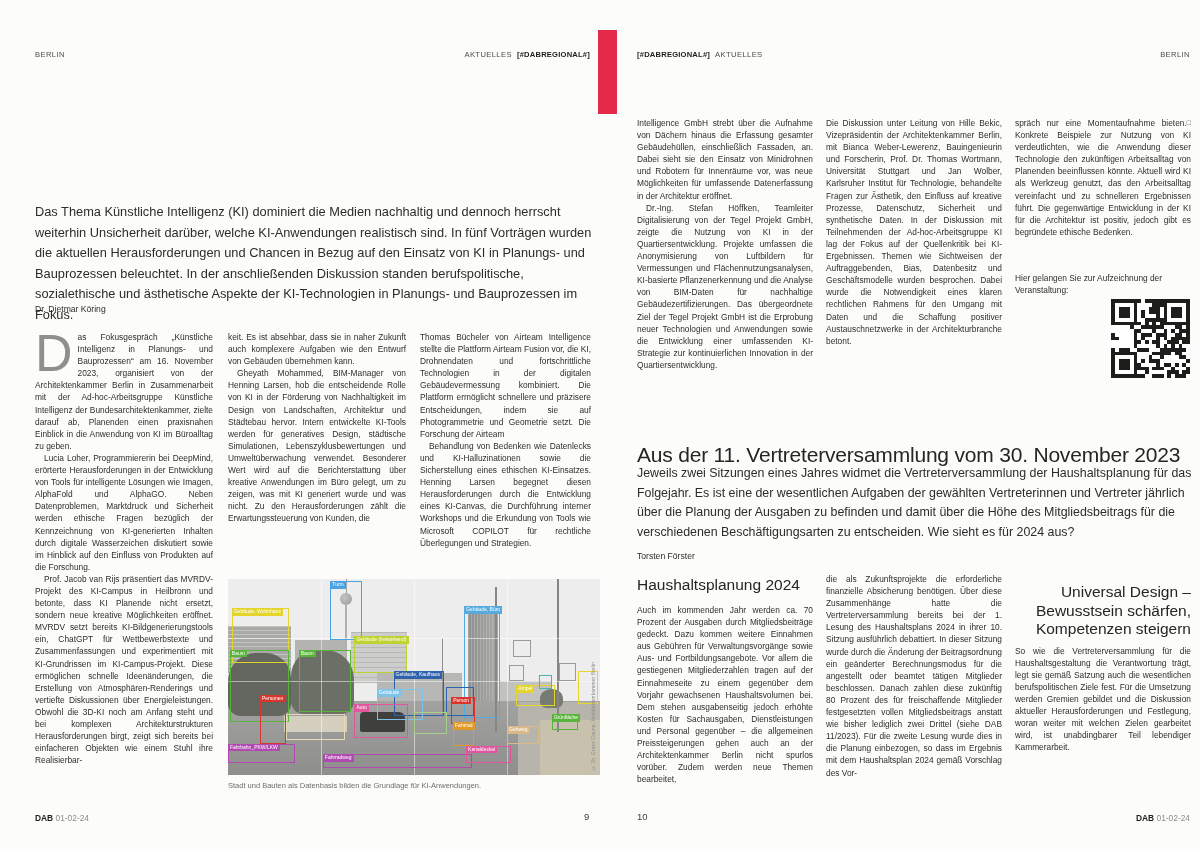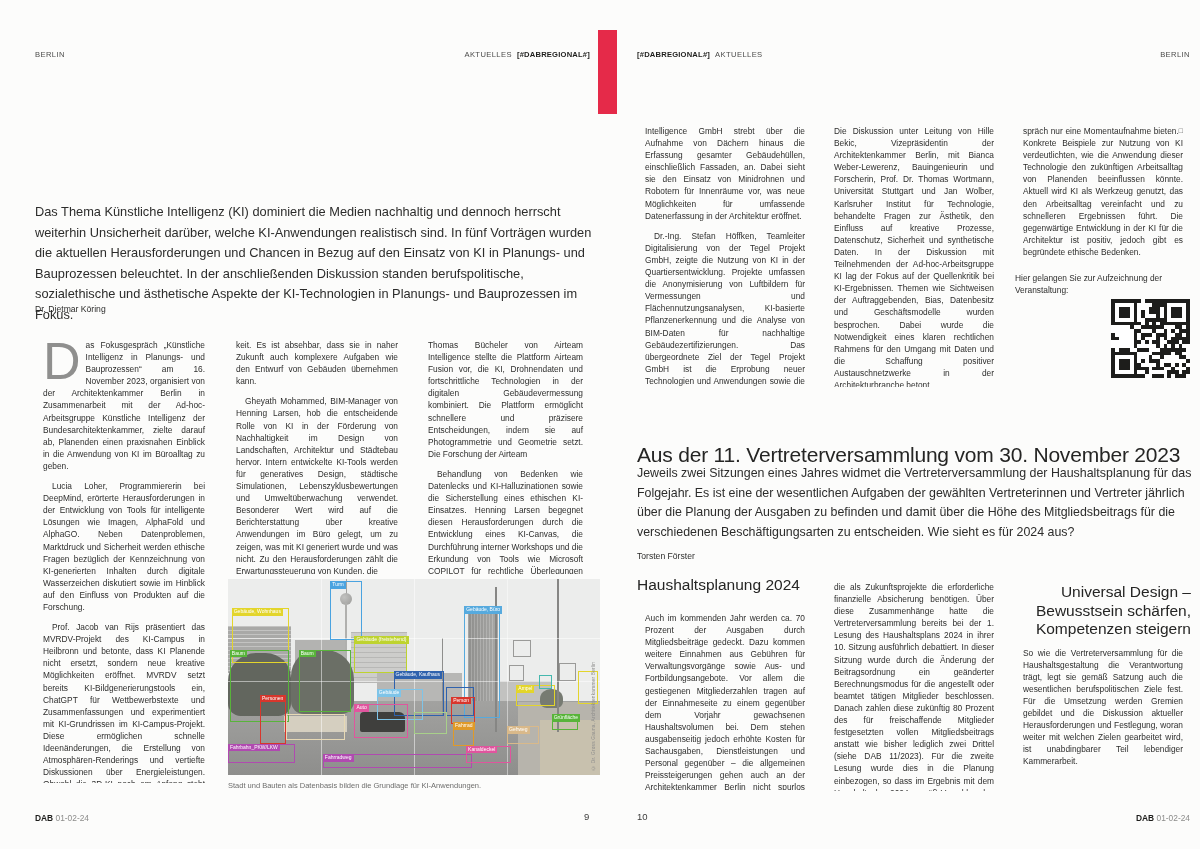--- a/index.html
+++ b/index.html
@@ -14,21 +14,21 @@
   .pg-num{position:absolute;top:811px;font-size:9.5px;color:#3c3c3b;}
 
   
   .headline{position:absolute;font-weight:400;color:#252524;letter-spacing:-.2px;}
   #h1-left{left:35px;top:112px;width:568px;font-size:26.5px;line-height:31px;}
   .lead{position:absolute;color:#2c2c2b;}
   #lead-left{left:35px;top:202px;width:566px;font-size:12.8px;line-height:20.5px;}
   .byline{position:absolute;font-size:8.6px;color:#2c2c2b;}
 
   .col{position:absolute;overflow:hidden;text-align:justify;}
-  .col p{margin:8px;font-size:8.35px;line-height:12.1px;color:#2e2e2d;}
+  .col p{margin:0;font-size:8.35px;line-height:12.1px;color:#2e2e2d;}
   .col p + p{text-indent:9px;}
   .dropcap{float:left;font-size:52px;line-height:41px;color:#8f8f8e;padding:2px 5px 0 0;}
 
   
   #photo{position:absolute;left:228px;top:579px;width:372px;height:196px;background:#ecedec;overflow:hidden;}
   .ph{position:absolute;}
   .bbox{position:absolute;border:1.4px solid;box-sizing:border-box;}
   .bbox .tag{position:absolute;top:-1px;left:-1px;font-size:5px;line-height:1.15;color:#fff;padding:1px 2px;white-space:nowrap;max-width:52px;overflow:hidden;}
   #photo-credit{position:absolute;left:591px;top:600px;width:10px;font-size:4.8px;color:#8d8d8c;
     writing-mode:vertical-rl;transform:rotate(180deg);letter-spacing:.2px;height:170px;text-align:left;}

